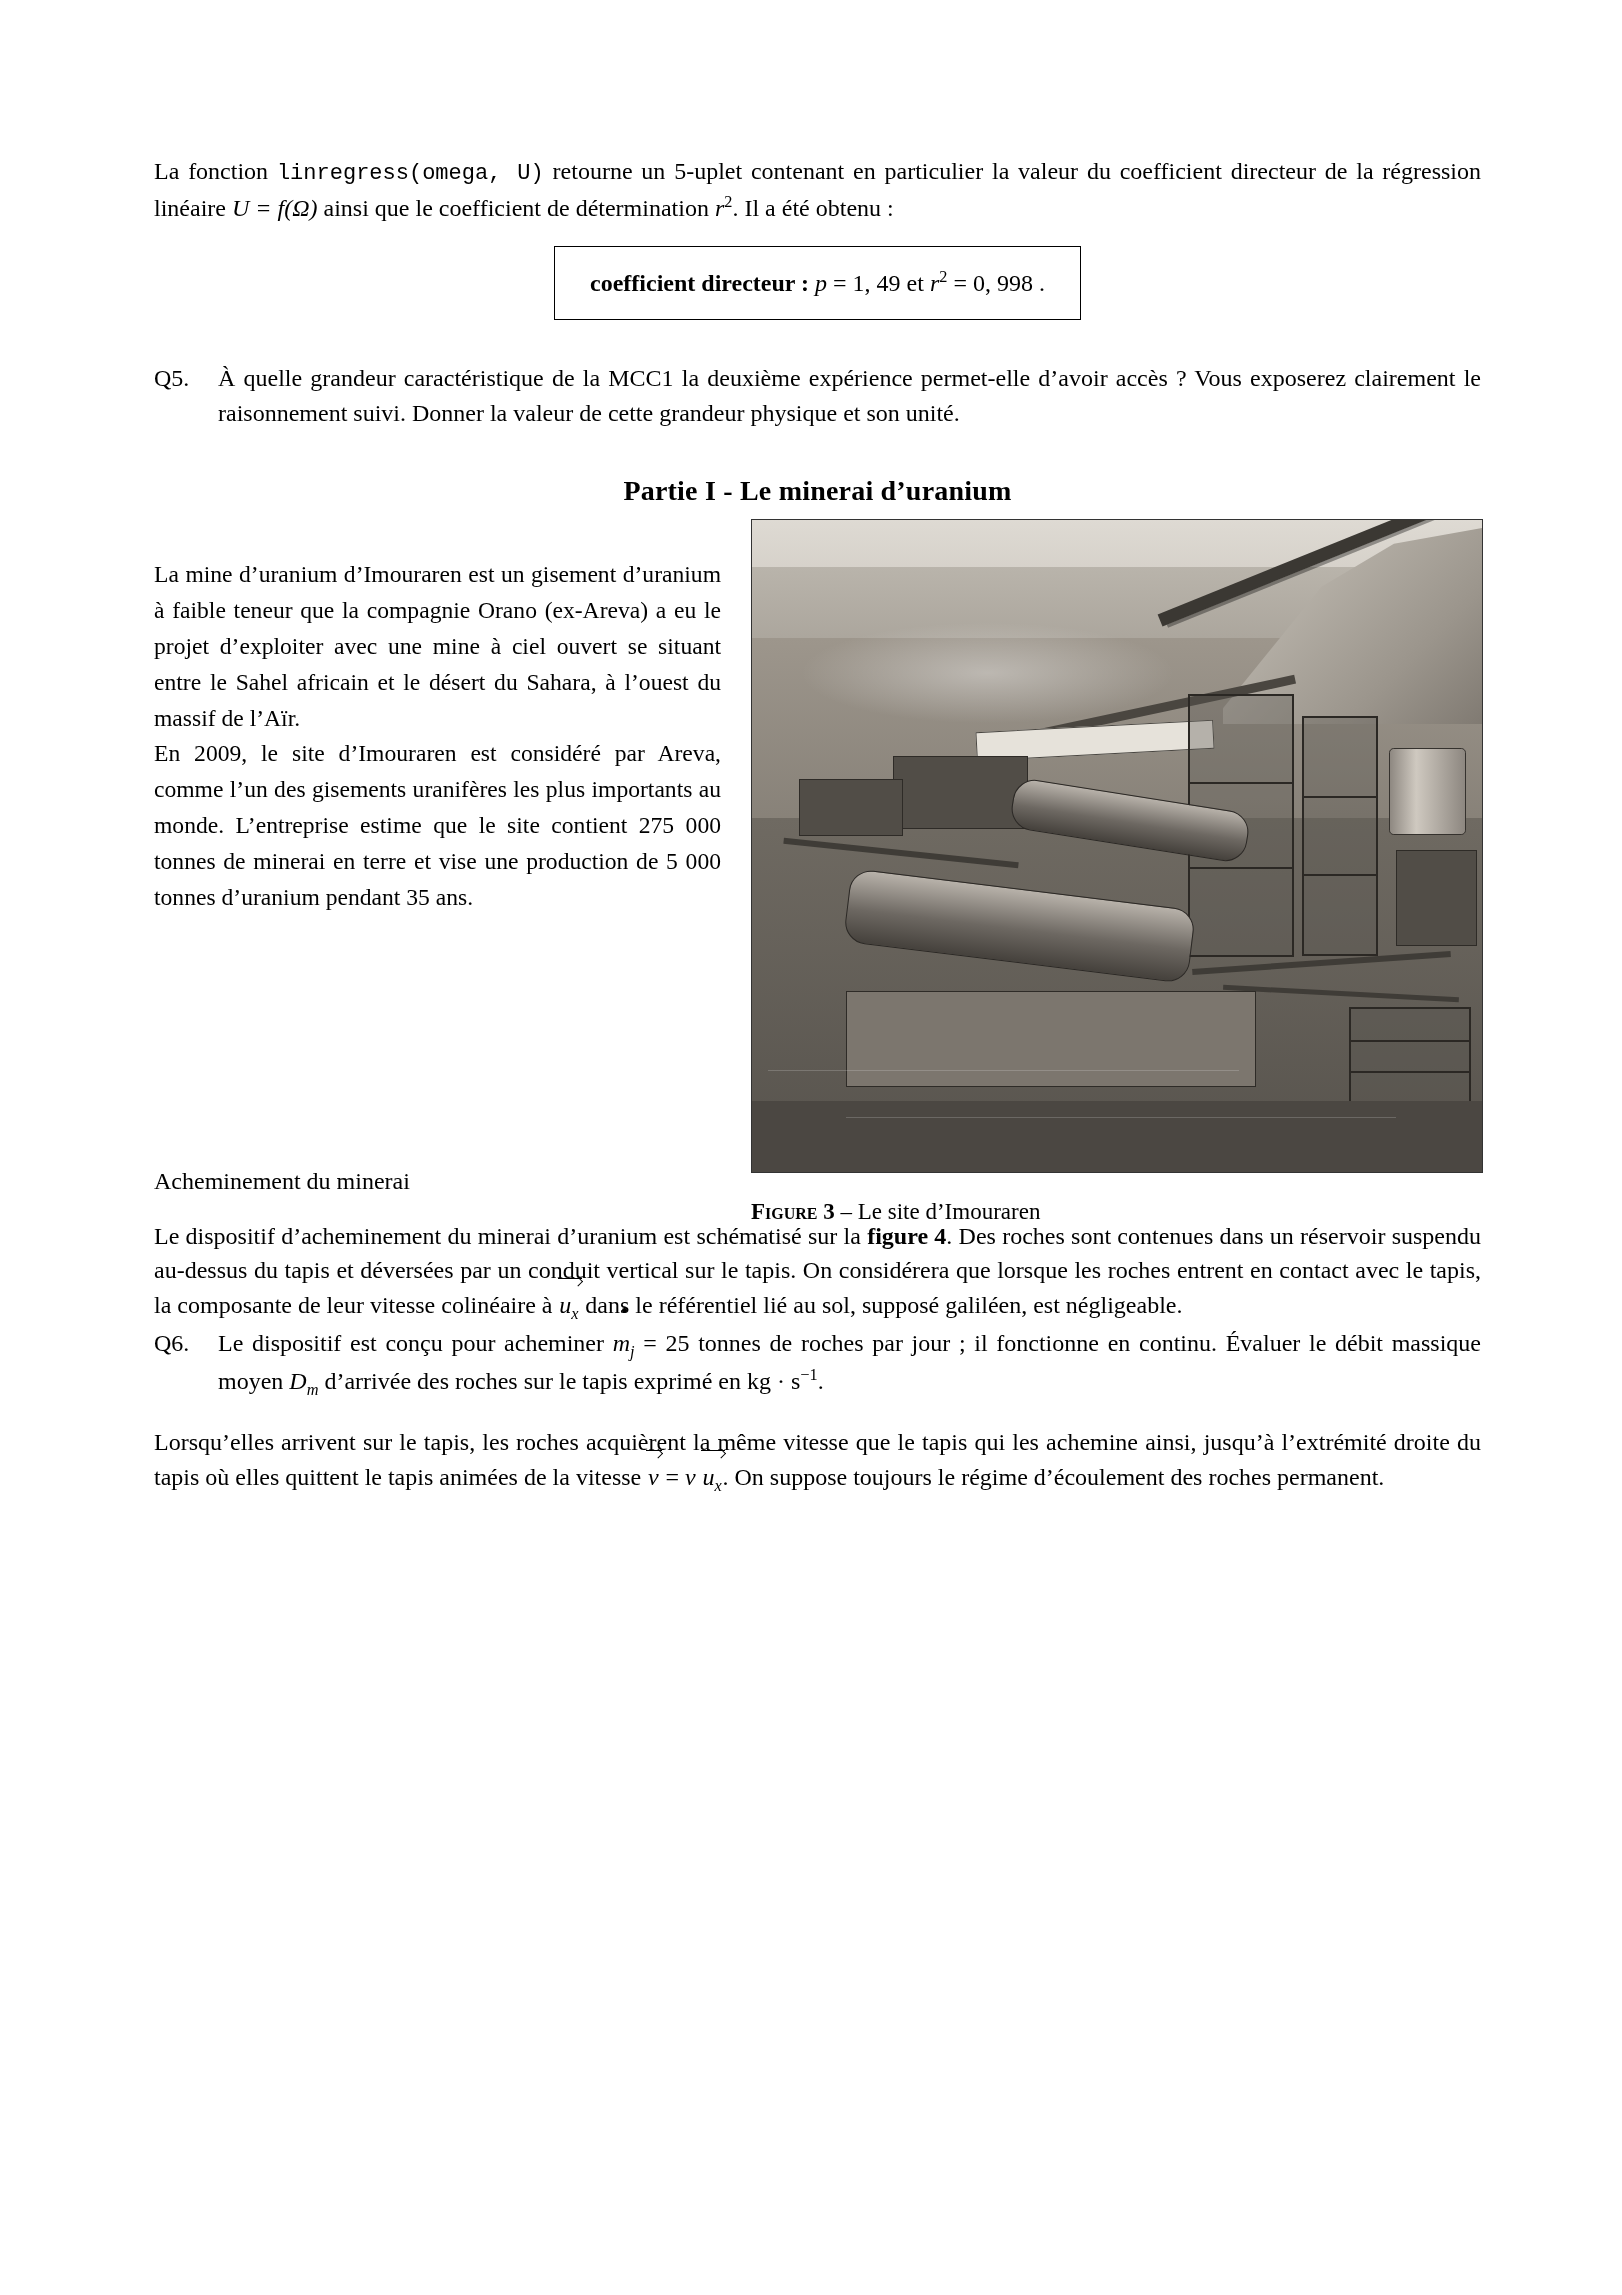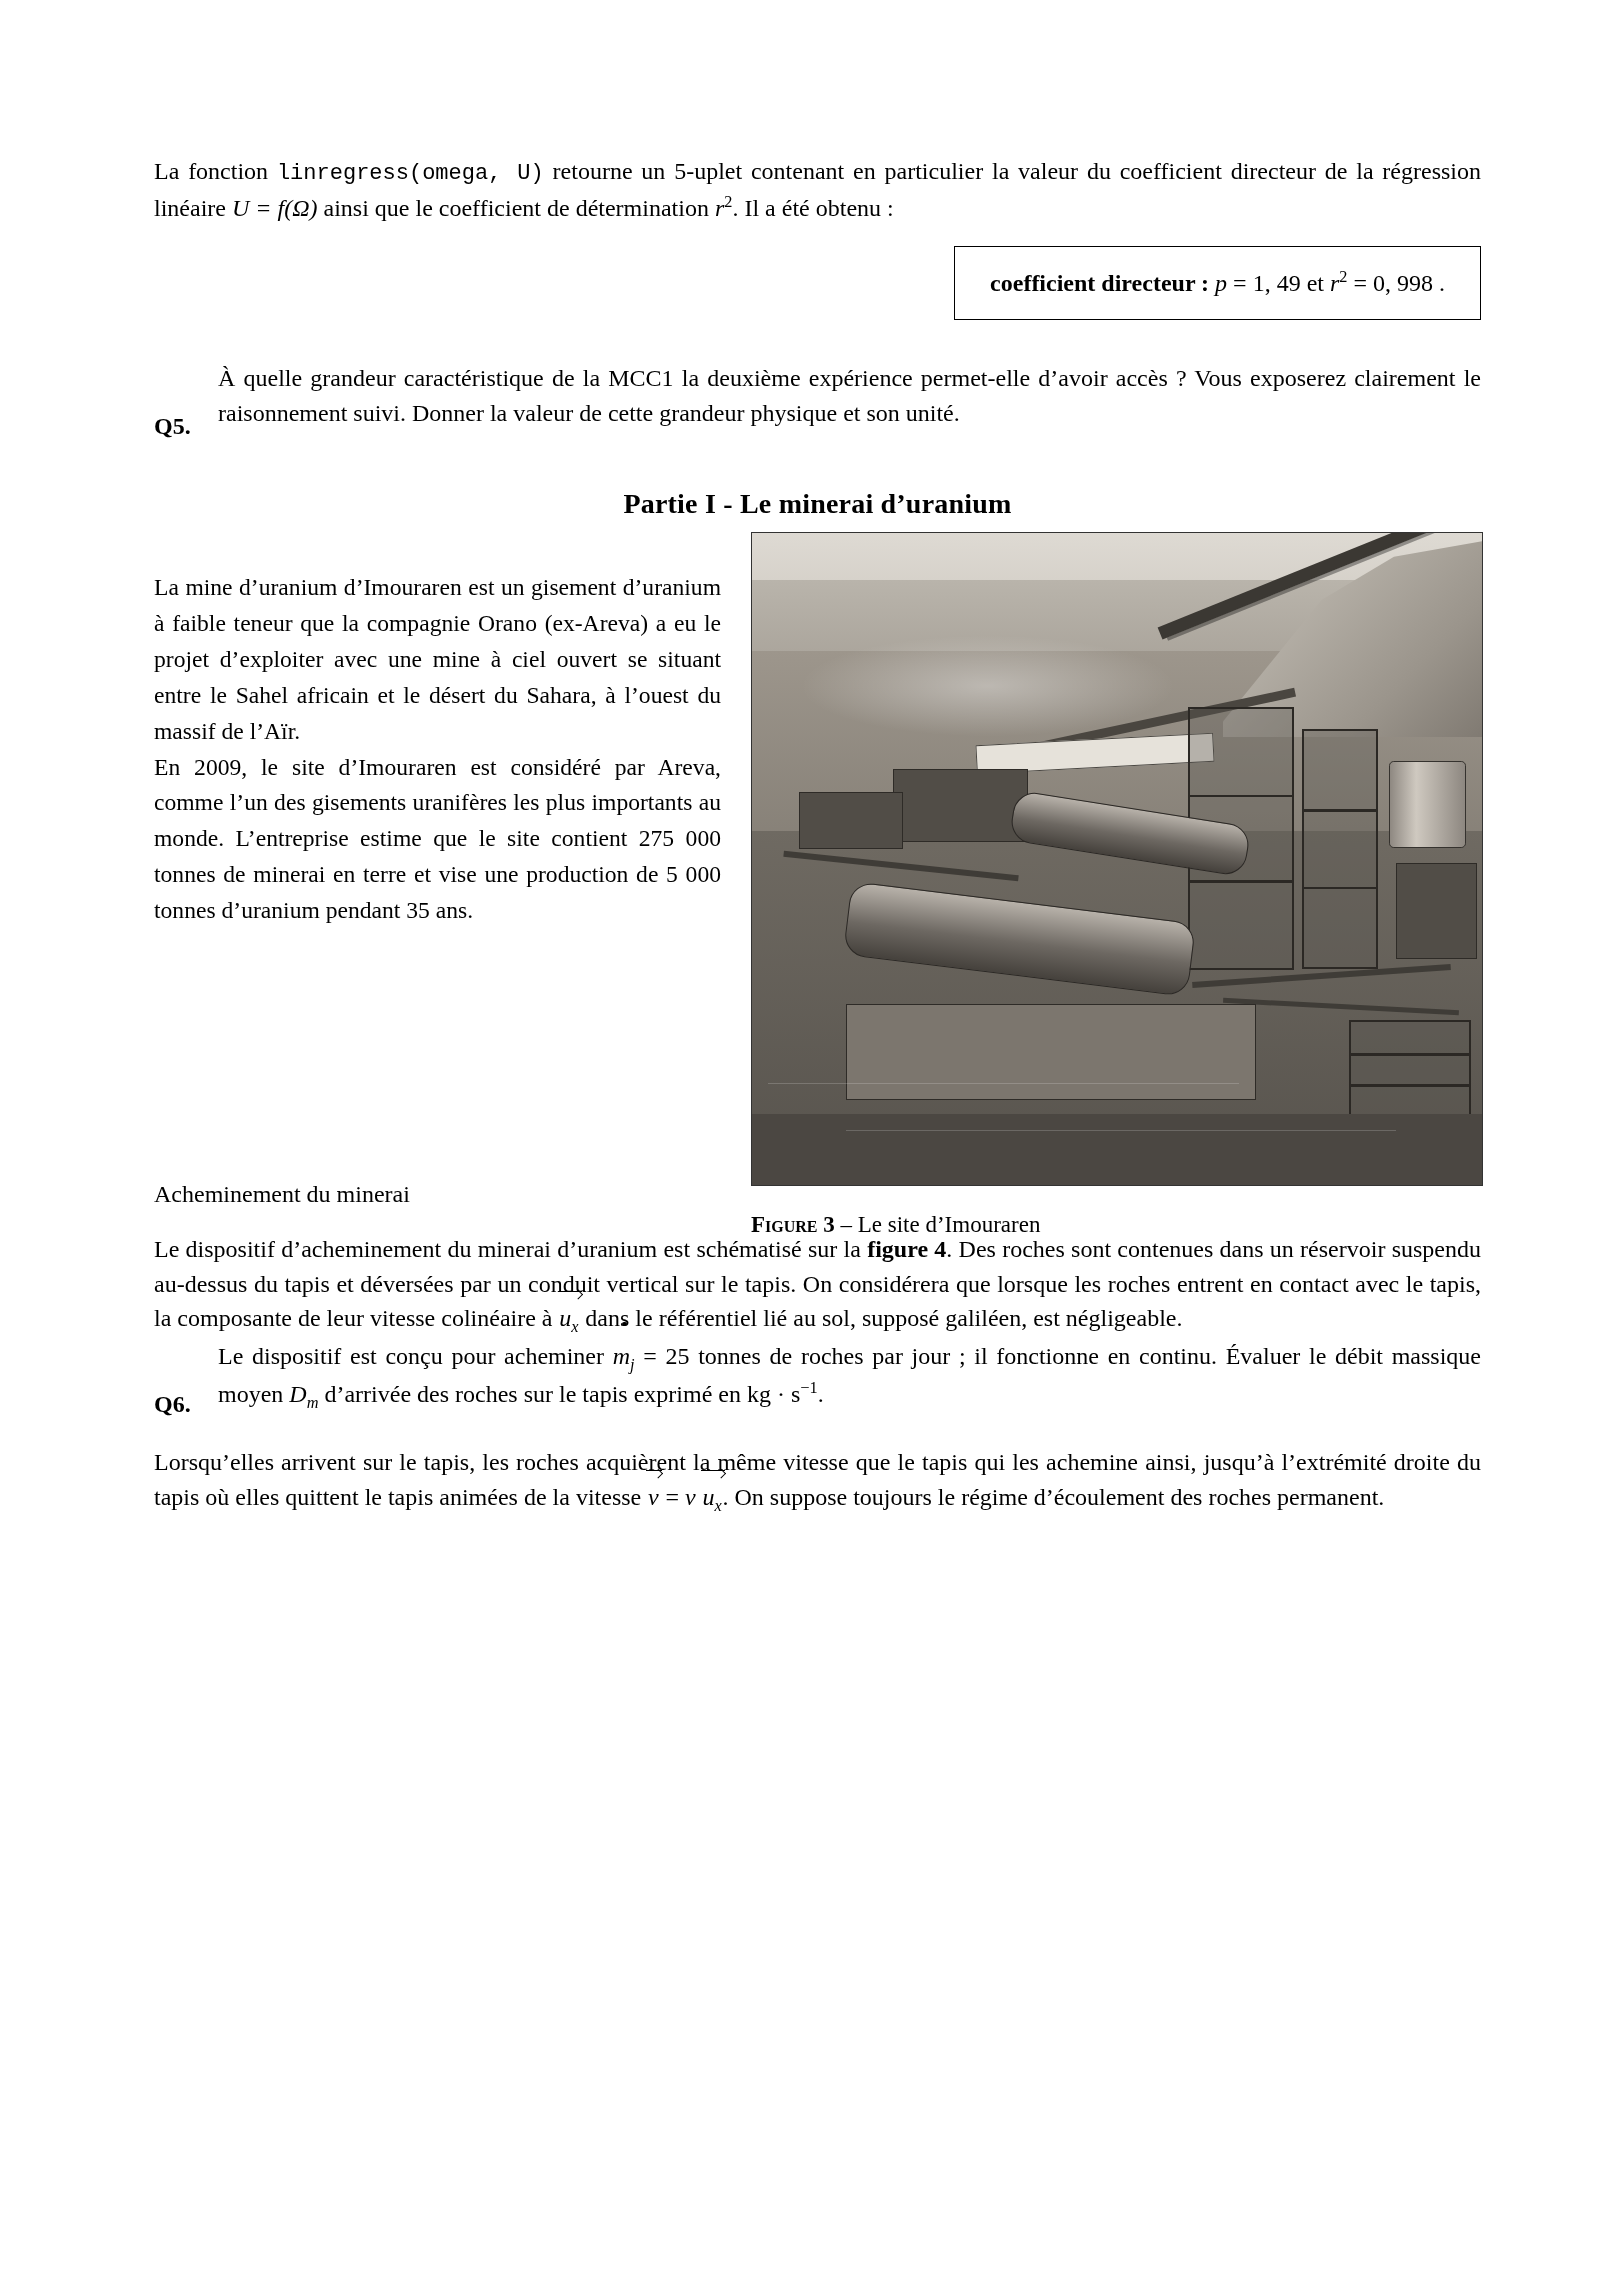--- a/index.html
+++ b/index.html
@@ -43,43 +43,42 @@
   .sub { font-size: 0.68em; vertical-align: sub; }
 
   
   .intro {
     margin-bottom: 27px;
   }
 
   
   .formula-box-wrap {
     display: flex;
-    justify-content: flex-end;
+    justify-content: center;
     margin: 20.4px 0 41px 0;
     font-family: Liberation Serif, serif;
   }
   .formula-box {
     border: 1.6px solid #000;
     padding: 20.4px 35px 22px 35px;
     font-size: 24px;
     white-space: nowrap;
   }
 
   
   .question {
     display: flex;
     margin: 0 0 23.6px 0;
   }
   .q-label {
     width: 64px;
     flex: 0 0 64px;
-    font-weight: bold;
+    font-weight: normal;
     font-size: 24px;
     line-height: 1.45;
-    margin-top: 48px;
   }
   .q-body {
     flex: 1 1 auto;
     font-size: 24px;
     line-height: 1.45;
     text-align: justify;
   }
 
   
   .part-title {

